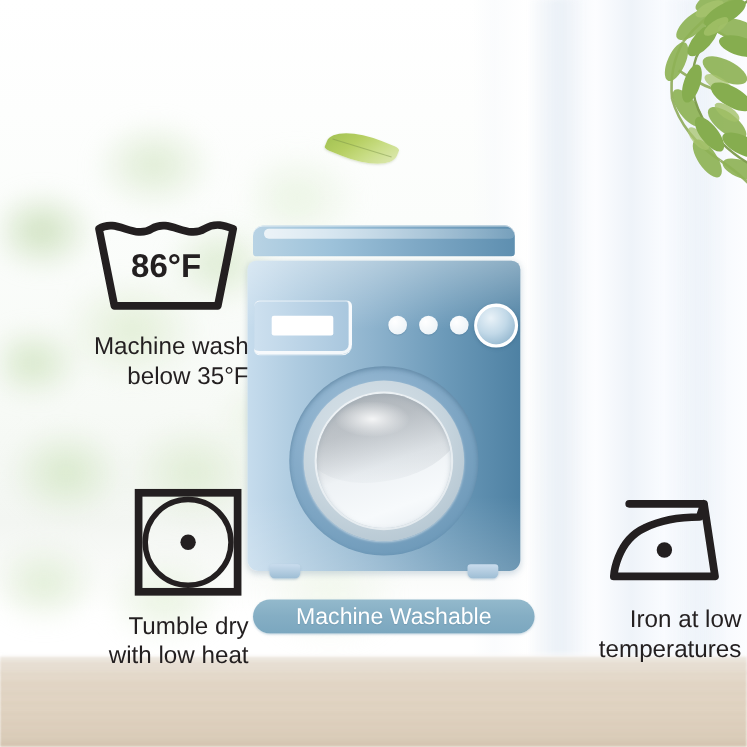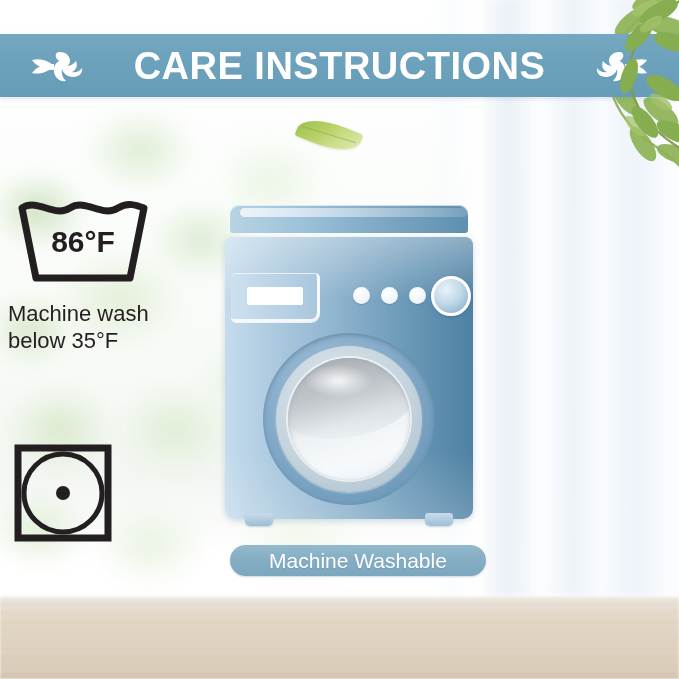--- a/index.html
+++ b/index.html
@@ -105,21 +105,21 @@
   .banner-title{color:#ffffff;font-size:38px;font-weight:bold;letter-spacing:.5px;
     line-height:1;white-space:nowrap;}
   .orn{position:absolute;top:50%;transform:translateY(-50%);width:62px;height:44px;}
   .orn-left{left:30px;}
   .orn-right{right:30px;}
 
   
   .branch-front{position:absolute;right:-4px;top:-10px;width:130px;height:190px;z-index:7;}
 
   
-  .block{position:absolute;text-align:left;z-index:5;}
+  .block{position:absolute;text-align:right;z-index:5;}
   .block .sym{margin:0 auto;}
   .block .cap{font-size:22px;line-height:27px;color:#231f20;white-space:pre-line;}
 
   #b-wash{left:8px;top:196px;width:218px;}
   #b-bleach{left:456px;top:196px;width:218px;}
   #b-dry{left:8px;top:440px;width:218px;}
   #b-iron{left:456px;top:440px;width:218px;}
 
   .cap-wash{margin-top:8px;}
   .cap-bleach{margin-top:10px;}
@@ -230,39 +230,20 @@
     </g>
     <g fill="#a8c46e" opacity=".75">
       <ellipse cx="110" cy="22" rx="14" ry="5.5" transform="rotate(-26 110 22)"></ellipse>
       <ellipse cx="118" cy="90" rx="14" ry="6" transform="rotate(30 118 90)"></ellipse>
       <ellipse cx="100" cy="140" rx="13" ry="5.5" transform="rotate(48 100 140)"></ellipse>
     </g>
   </svg>
 
   <div class="floating-leaf"></div>
 
-  <div class="banner">
-    <svg class="orn orn-left" viewBox="0 0 62 44">
-      <g fill="#ffffff">
-        <path d="M30 8 C 36 8, 40 12, 40 17 C 40 20, 38 22, 36 22 C 40 22, 44 20, 46 17 C 48 22, 46 26, 42 28 C 46 29, 50 27, 52 24 C 53 29, 49 33, 43 33 C 37 33, 33 29, 32 25 C 31 30, 33 34, 36 37 C 30 38, 25 34, 24 28 C 23 23, 26 18, 30 17 C 27 16, 25 13, 26 10 C 27 8, 29 8, 30 8 Z"></path>
-        <path d="M24 22 C 18 16, 10 14, 2 16 C 6 22, 14 26, 24 26 Z"></path>
-        <path d="M24 22 C 18 28, 10 31, 2 29 C 6 23, 14 20, 24 20 Z"></path>
-        <circle cx="31" cy="21" r="4.2"></circle>
-      </g>
-    </svg>
-    <div class="banner-title">CARE INSTRUCTIONS</div>
-    <svg class="orn orn-right" viewBox="0 0 62 44">
-      <g fill="#ffffff" transform="translate(62,0) scale(-1,1)">
-        <path d="M30 8 C 36 8, 40 12, 40 17 C 40 20, 38 22, 36 22 C 40 22, 44 20, 46 17 C 48 22, 46 26, 42 28 C 46 29, 50 27, 52 24 C 53 29, 49 33, 43 33 C 37 33, 33 29, 32 25 C 31 30, 33 34, 36 37 C 30 38, 25 34, 24 28 C 23 23, 26 18, 30 17 C 27 16, 25 13, 26 10 C 27 8, 29 8, 30 8 Z"></path>
-        <path d="M24 22 C 18 16, 10 14, 2 16 C 6 22, 14 26, 24 26 Z"></path>
-        <path d="M24 22 C 18 28, 10 31, 2 29 C 6 23, 14 20, 24 20 Z"></path>
-        <circle cx="31" cy="21" r="4.2"></circle>
-      </g>
-    </svg>
-  </div>
 
   <svg class="branch-front" viewBox="0 0 130 190">
     <g stroke="#7e9c4d" stroke-width="2.2" fill="none" opacity=".95">
       <path d="M128 10 C 104 26, 88 44, 80 62"></path>
       <path d="M80 62 C 74 80, 76 100, 86 118"></path>
       <path d="M86 118 C 98 138, 116 152, 130 160"></path>
     </g>
     <g fill="#86ad4f">
       <ellipse cx="106" cy="22" rx="21" ry="8.5" transform="rotate(-28 106 22)"></ellipse>
       <ellipse cx="86" cy="46" rx="19" ry="8" transform="rotate(-48 86 46)"></ellipse>
@@ -288,22 +269,33 @@
 below 35°F</div>
   </div>
 
 
   <div class="block" id="b-dry">
     <svg class="sym" width="110" height="104" viewBox="0 0 110 104">
       <rect x="10" y="8" width="90" height="90" fill="none" stroke="#231f20" stroke-width="7"></rect>
       <circle cx="55" cy="53" r="39" fill="none" stroke="#231f20" stroke-width="5"></circle>
       <circle cx="55" cy="53" r="7" fill="#231f20"></circle>
     </svg>
-  </div>
-
+    <div class="cap cap-dry">Tumble dry
+with low heat</div>
+  </div>
+
+  <div class="block" id="b-iron">
+    <svg class="sym" width="140" height="98" viewBox="0 0 140 98">
+      <path d="M38 18 L 106 18 L 116 84 L 24 84 C 24 84, 26 52, 52 40 C 66 33, 84 30, 102 30
+               L 106 18" fill="none" stroke="#231f20" stroke-width="7" stroke-linejoin="round" stroke-linecap="round"></path>
+      <circle cx="70" cy="60" r="7" fill="#231f20"></circle>
+    </svg>
+    <div class="cap cap-iron">Iron at low
+temperatures</div>
+  </div>
 
   <div id="machine">
     <div class="wm-top">
       <div class="wm-top-hl"></div>
     </div>
     <div class="wm-body">
       <div class="wm-body-sheen"></div>
 
       <div class="wm-drawer">
         <div class="wm-drawer-slot"></div>

